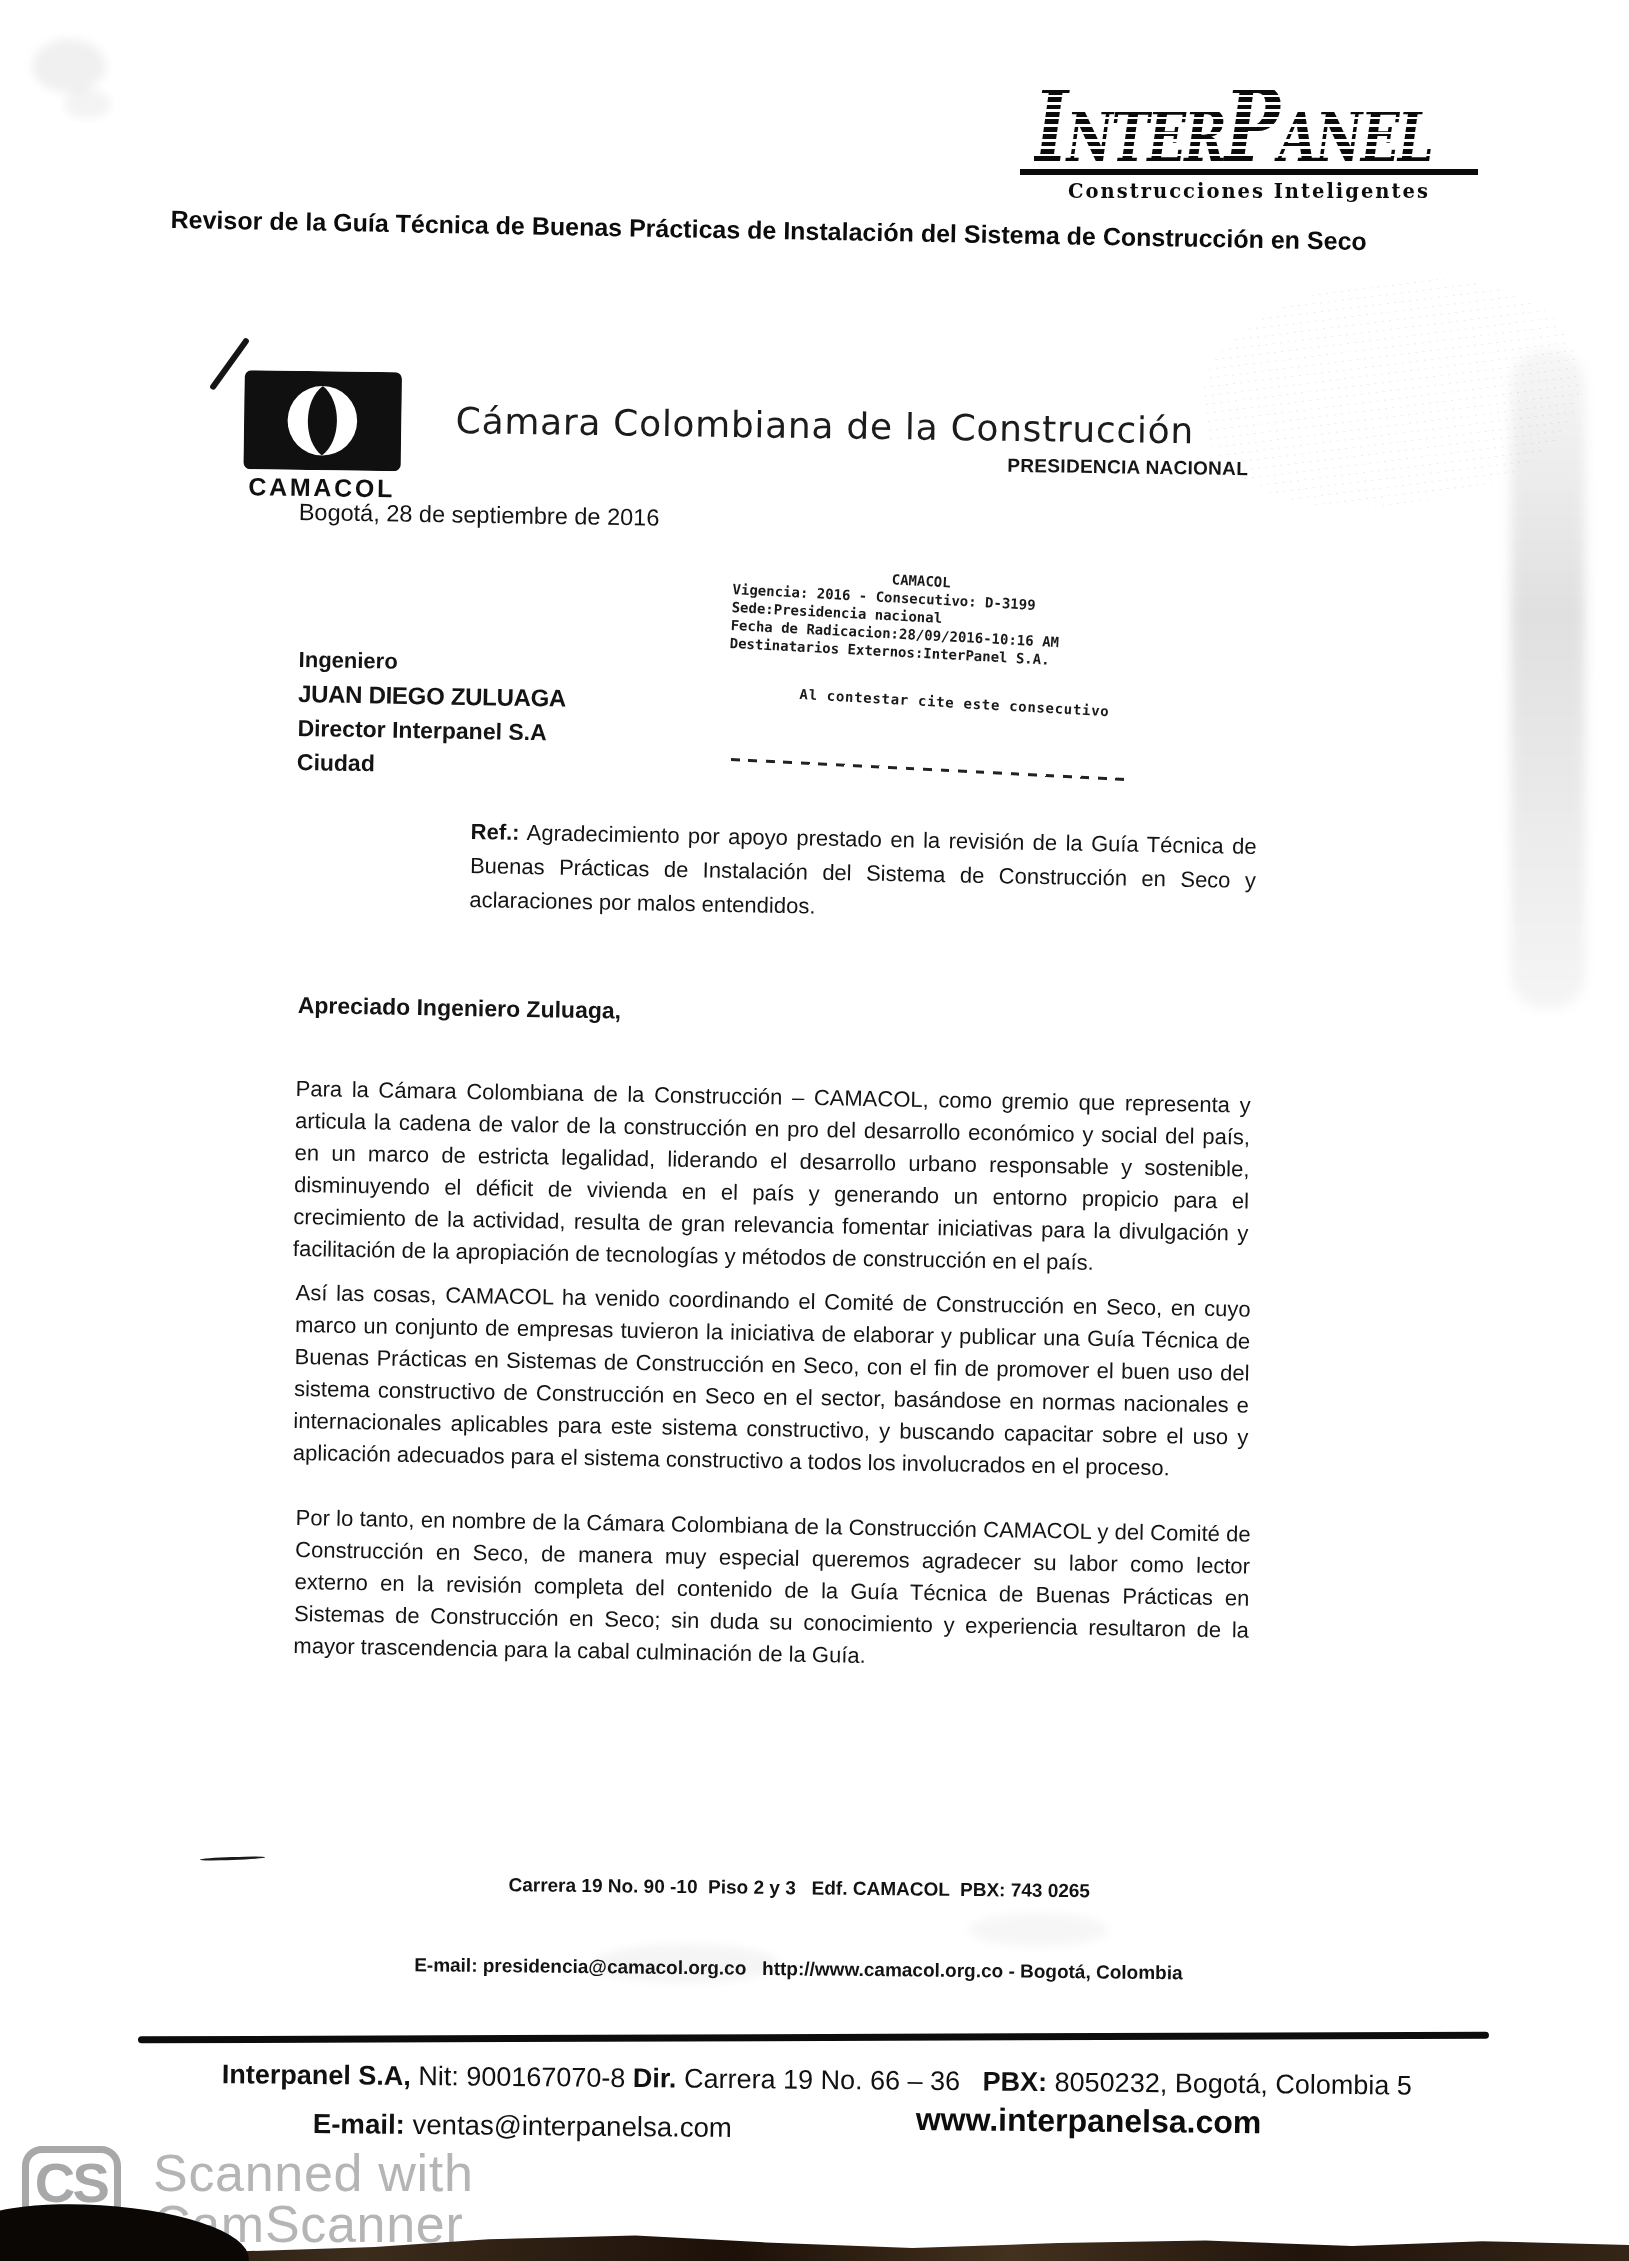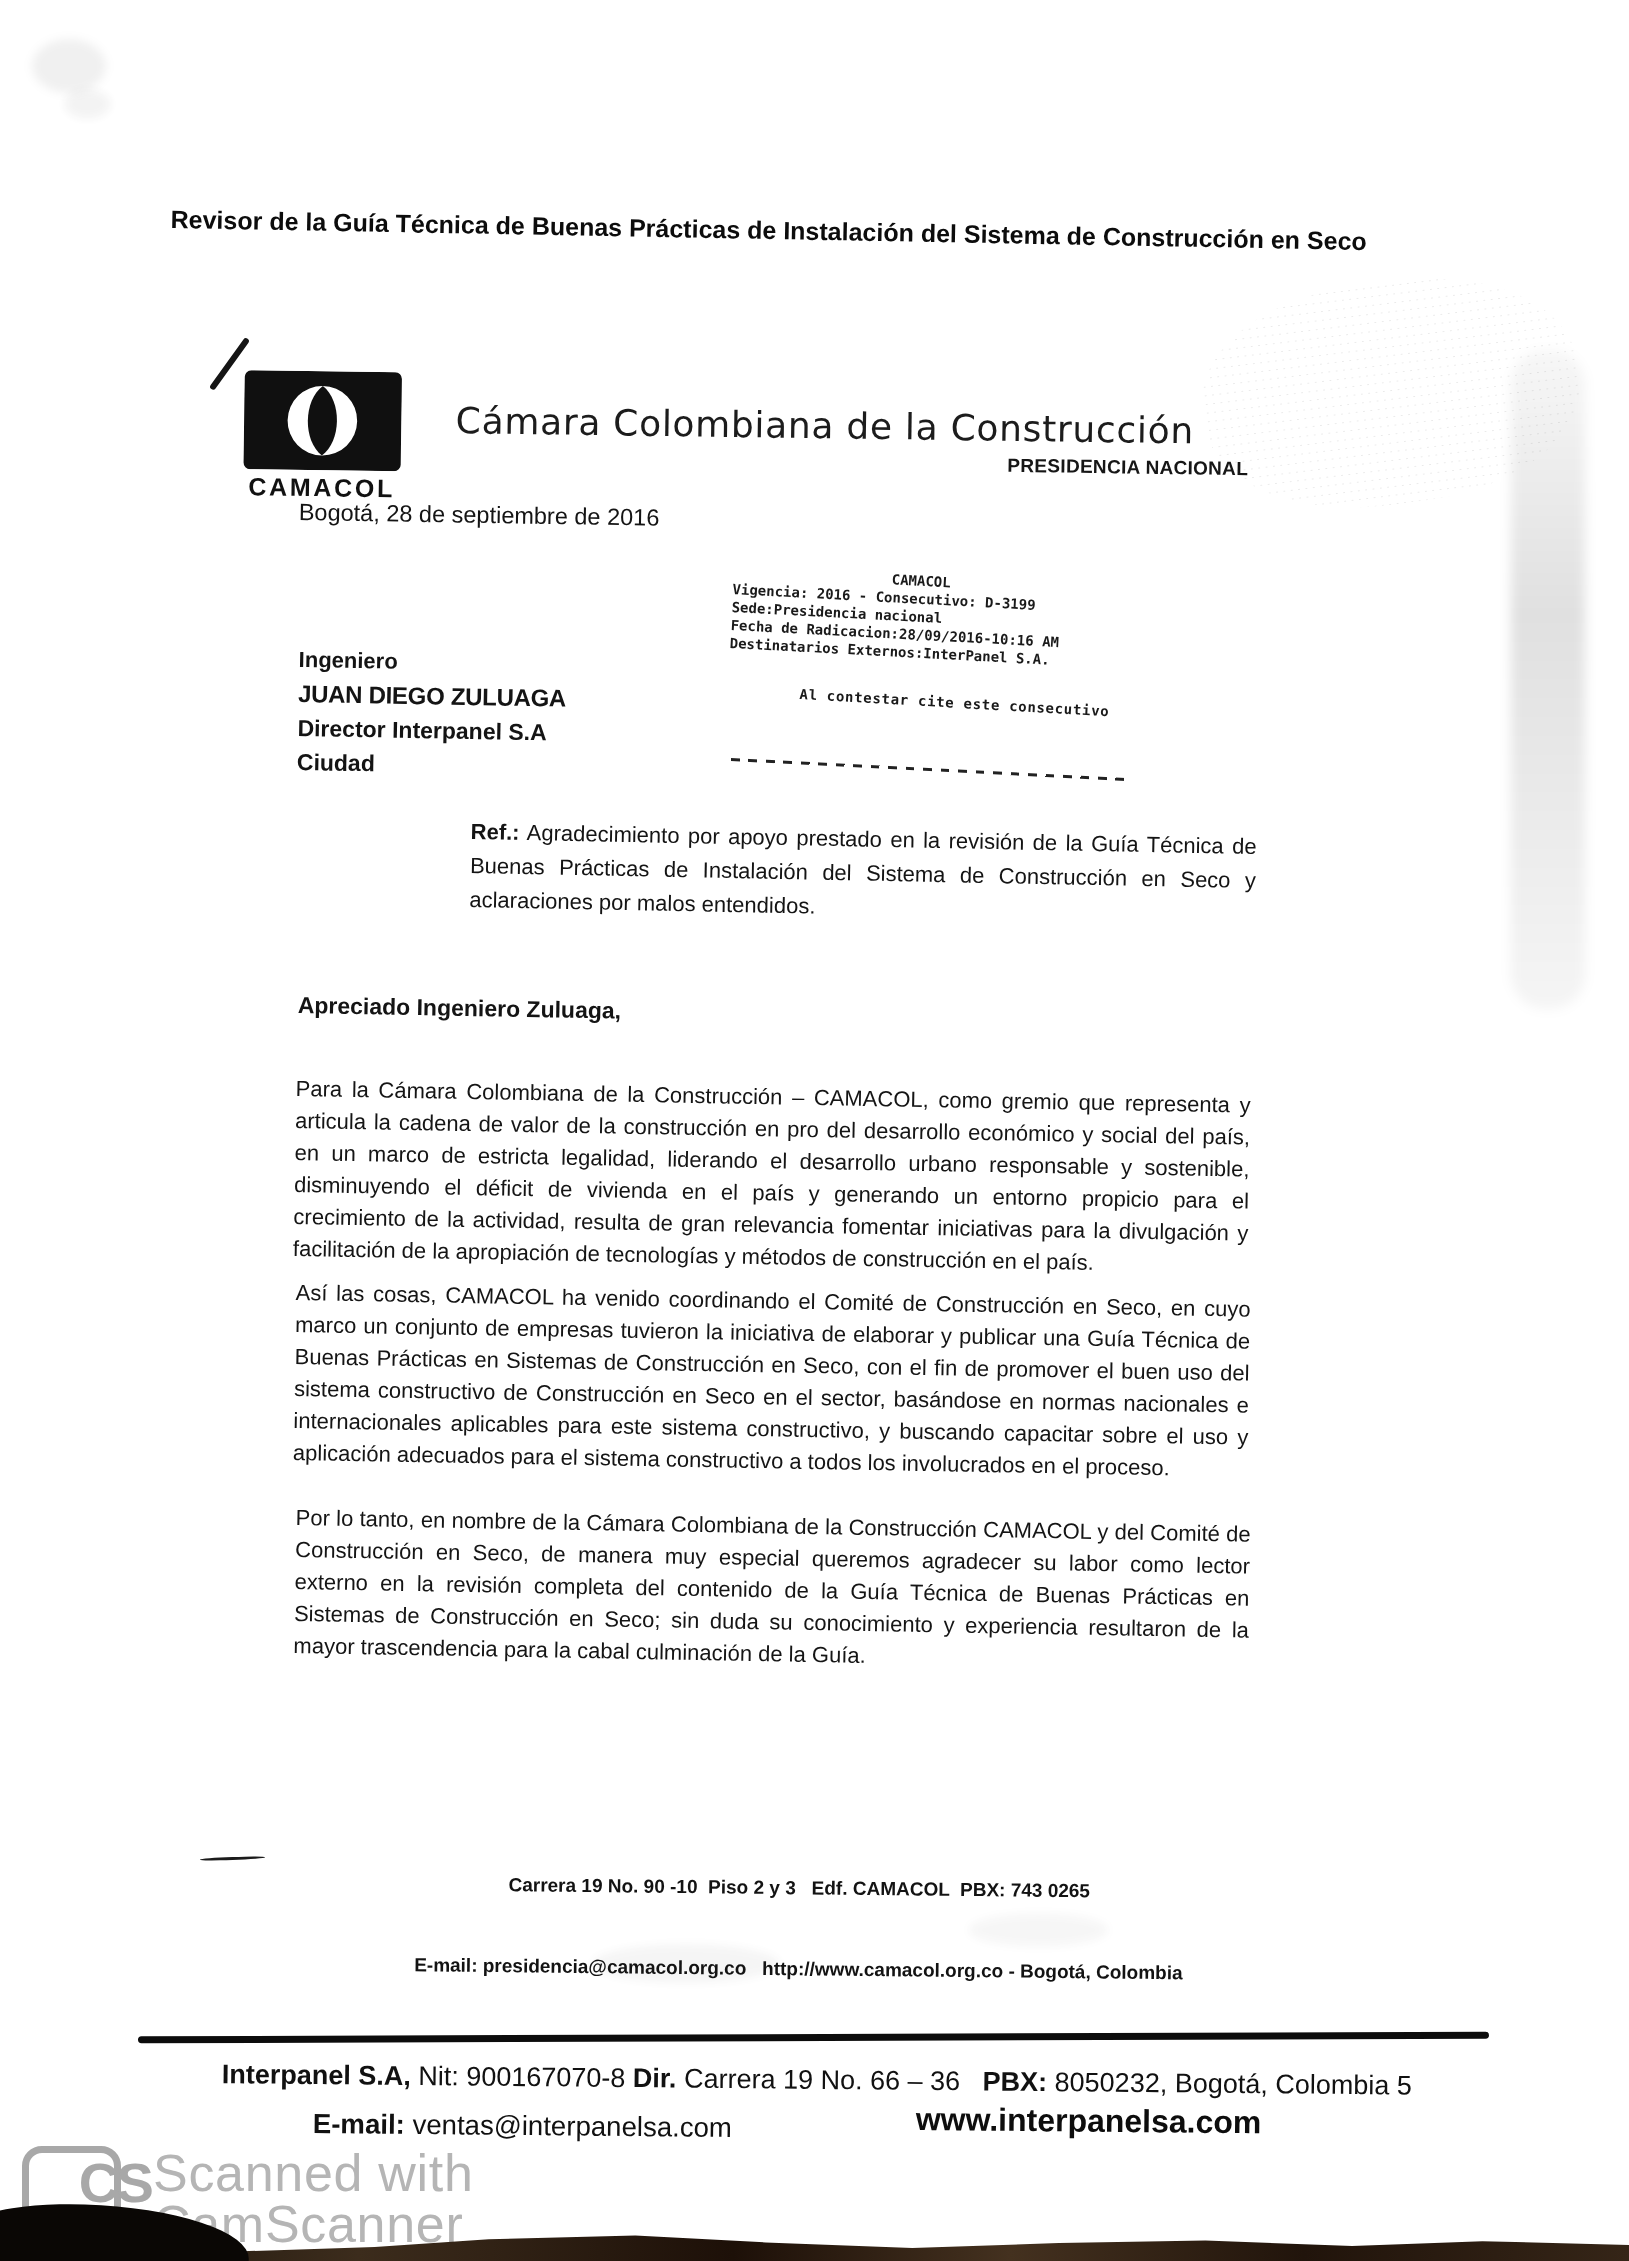--- a/index.html
+++ b/index.html
@@ -117,21 +117,20 @@
 
   
   .cs-box{
     left:21.5px;top:2146px;width:99px;height:94px;box-sizing:border-box;
     border:7.4px solid #a8a8a8;border-radius:20px;background:#fff;
   }
   .cs-initials{
     position:absolute;left:0;top:-2.7px;width:100%;text-align:center;
     font-size:56px;font-weight:800;letter-spacing:-2.7px;color:#a8a8a8;
     font-family:"Liberation Sans",sans-serif;
-    margin-left:44px;
   }
   .cs-bar{position:absolute;left:6px;right:6px;bottom:5.4px;height:19.5px;background:#a8a8a8;border-radius:2.7px 2.7px 9.4px 9.4px;}
   .cs-text{left:153px;top:2148px;font-size:52px;color:#b5b5b5;line-height:51px;letter-spacing:0.7px;}
 
   
   .speckle-band{
     left:1203px;top:282px;width:376px;height:222px;border-radius:45%;
     background-image:radial-gradient(circle,rgba(0,0,0,0.55) 0.7px,transparent 1px);
     background-size:7.4px 8.7px;opacity:0.15;transform:rotate(-7deg);
   }
@@ -161,20 +160,25 @@
 
 <div class="page">
 
   <div class="abs smudge smudge1"></div>
   <div class="abs smudge smudge2"></div>
   <div class="abs speckle-band"></div>
   <div class="abs shadow-right"></div>
   <div class="abs smudge smudge3"></div>
   <div class="abs smudge smudge4"></div>
 
+  <div class="abs ip-logo">
+    <div class="ip-brand">InterPanel</div>
+    <div class="ip-underline"></div>
+    <div class="ip-tagline">Construcciones Inteligentes</div>
+  </div>
 
   <div class="abs heading">Revisor de la Guía Técnica de Buenas Prácticas de Instalación del Sistema de Construcción en Seco</div>
 
   <div class="abs cam-group">
     <div class="pen-slash"></div>
     <svg class="cam-logo-svg" width="158" height="99" viewBox="0 0 235 148">
       <rect x="0" y="0" width="235" height="148" rx="10" fill="#101010"></rect>
       <circle cx="117" cy="74" r="52" fill="#ffffff"></circle>
       <path d="M117 22 C146 44 146 104 117 126 C88 104 88 44 117 22 Z" fill="#101010"></path>
     </svg>

